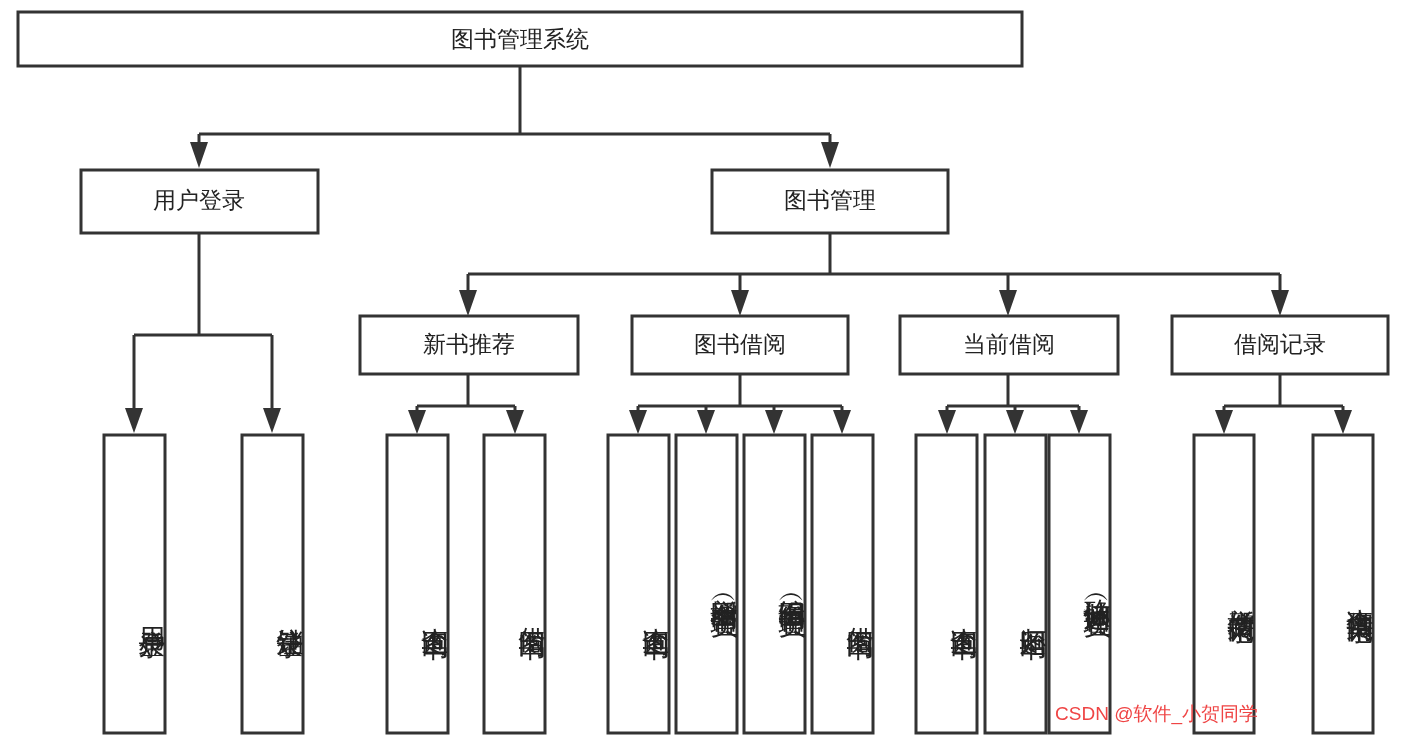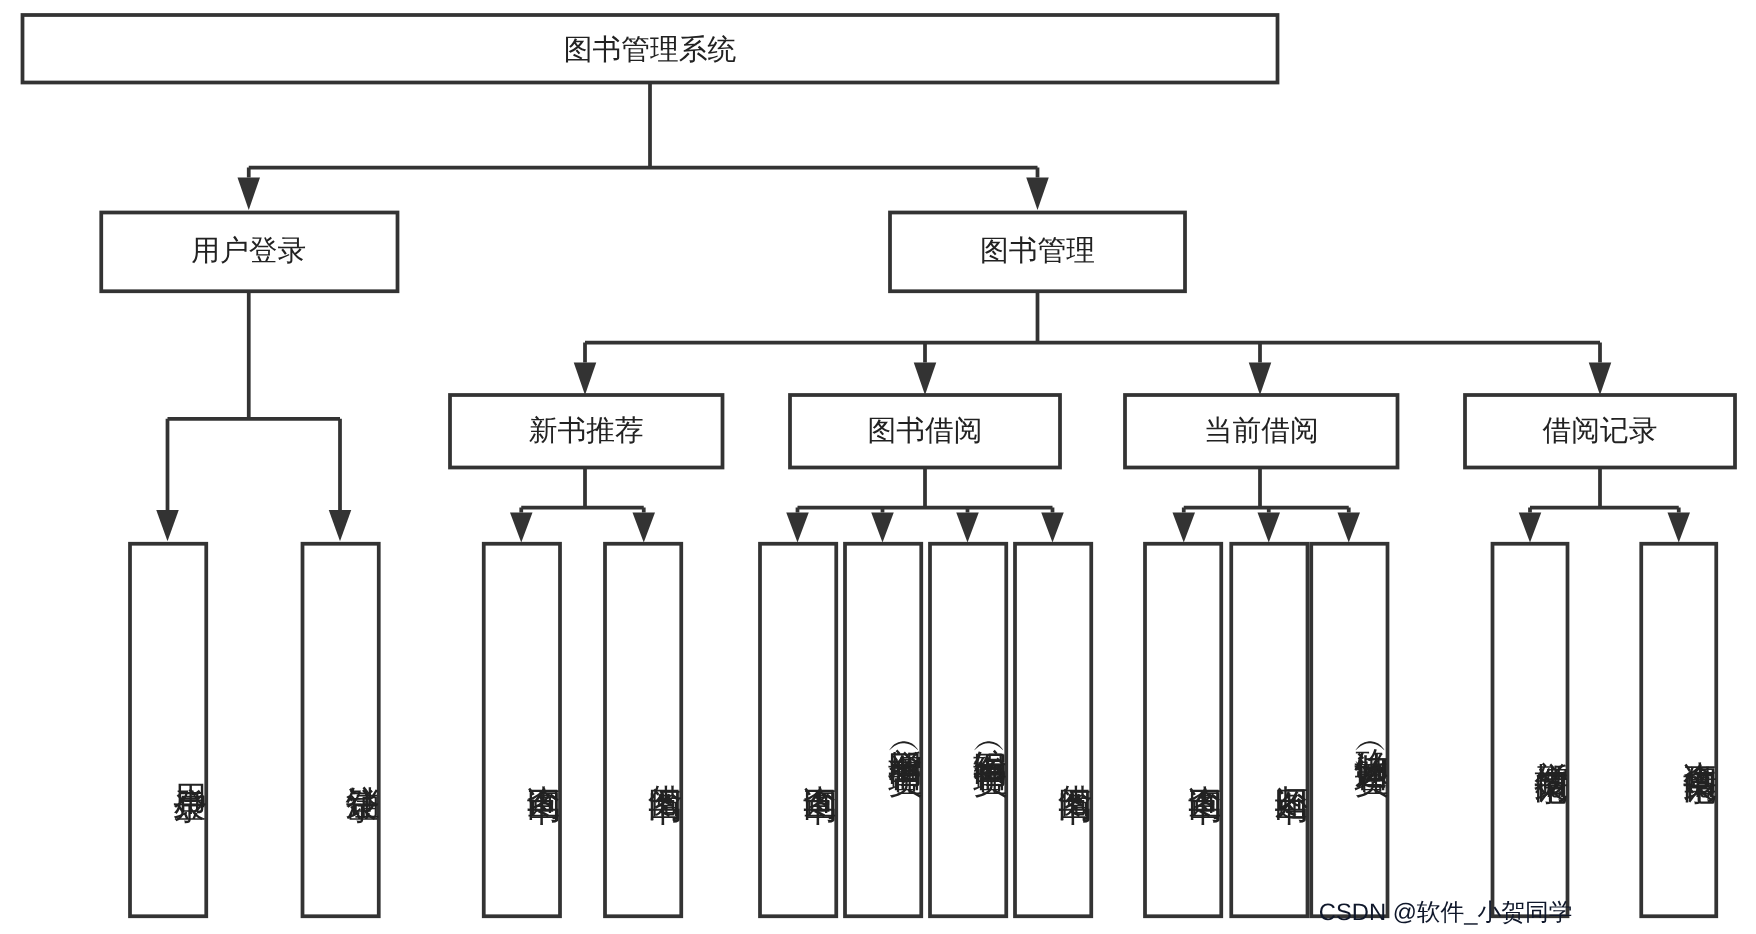--- a/index.html
+++ b/index.html
@@ -60,24 +60,24 @@
     white-space: nowrap;
     display: flex;
     align-items: flex-start;
     justify-content: center;
     text-align: center;
     pointer-events: none;
   }
   .watermark {
     position: absolute;
     right: 8px;
-    bottom: 4px;
+    bottom: 20px;
     font-family: "Liberation Sans", sans-serif;
     font-size: 19px;
-    color: #0f172a;
+    color: #ef4444;
     white-space: nowrap;
   }
 </style>
 </head>
 <body>
 
 <div id="diagram-root">
 
   <svg class="diagram" viewBox="0 0 1405 747">
 

